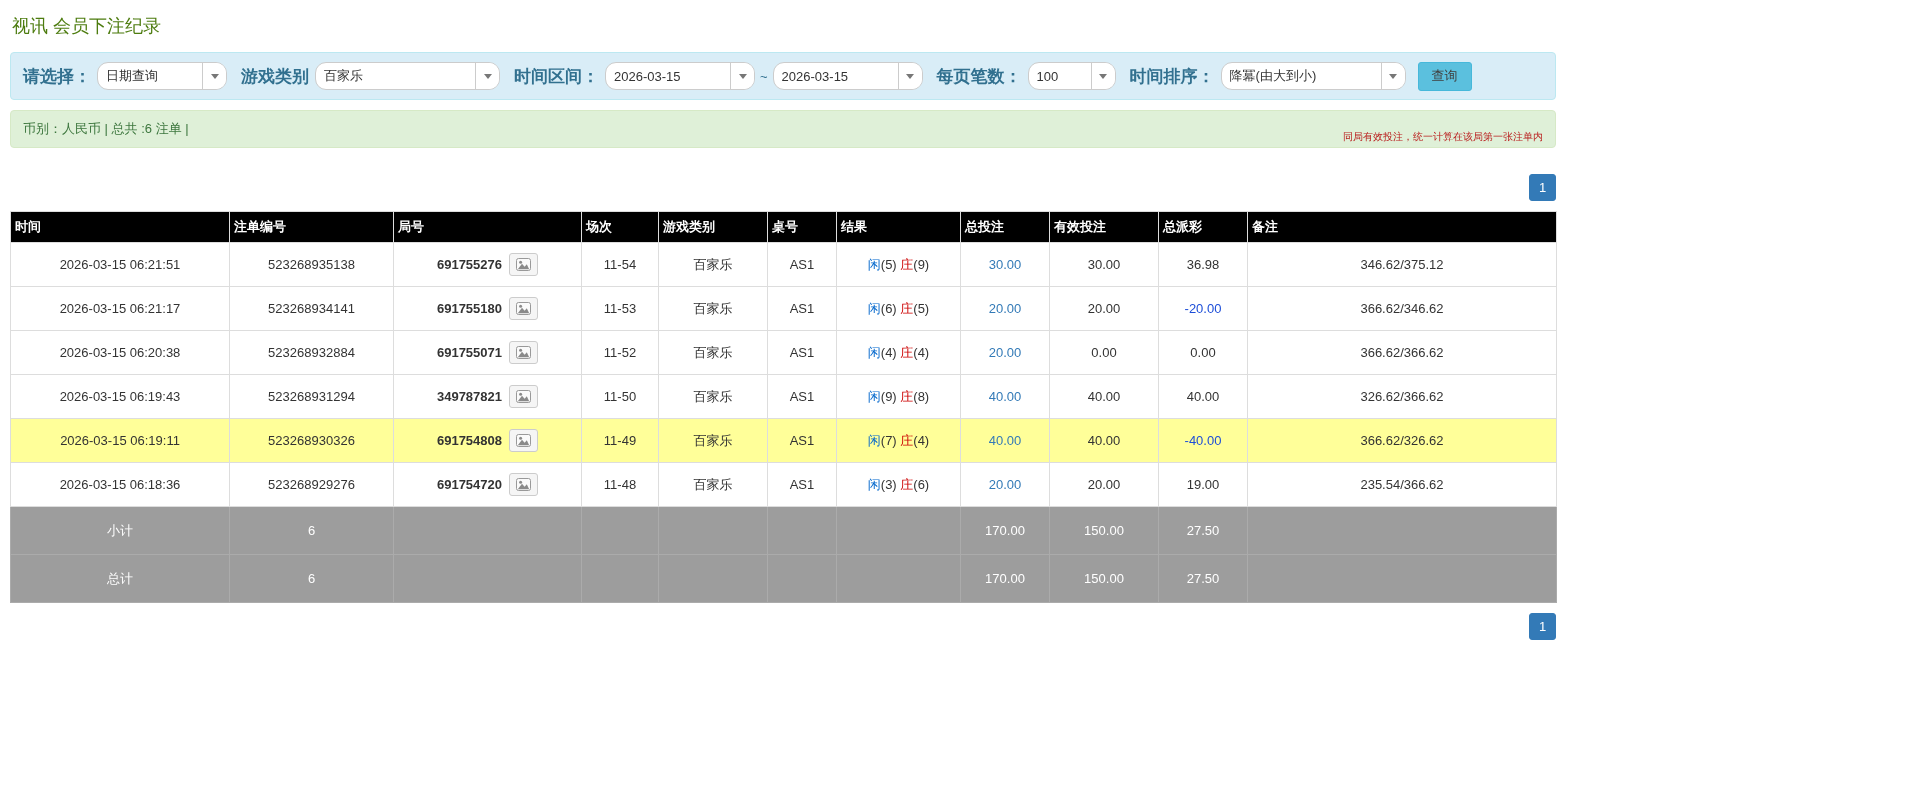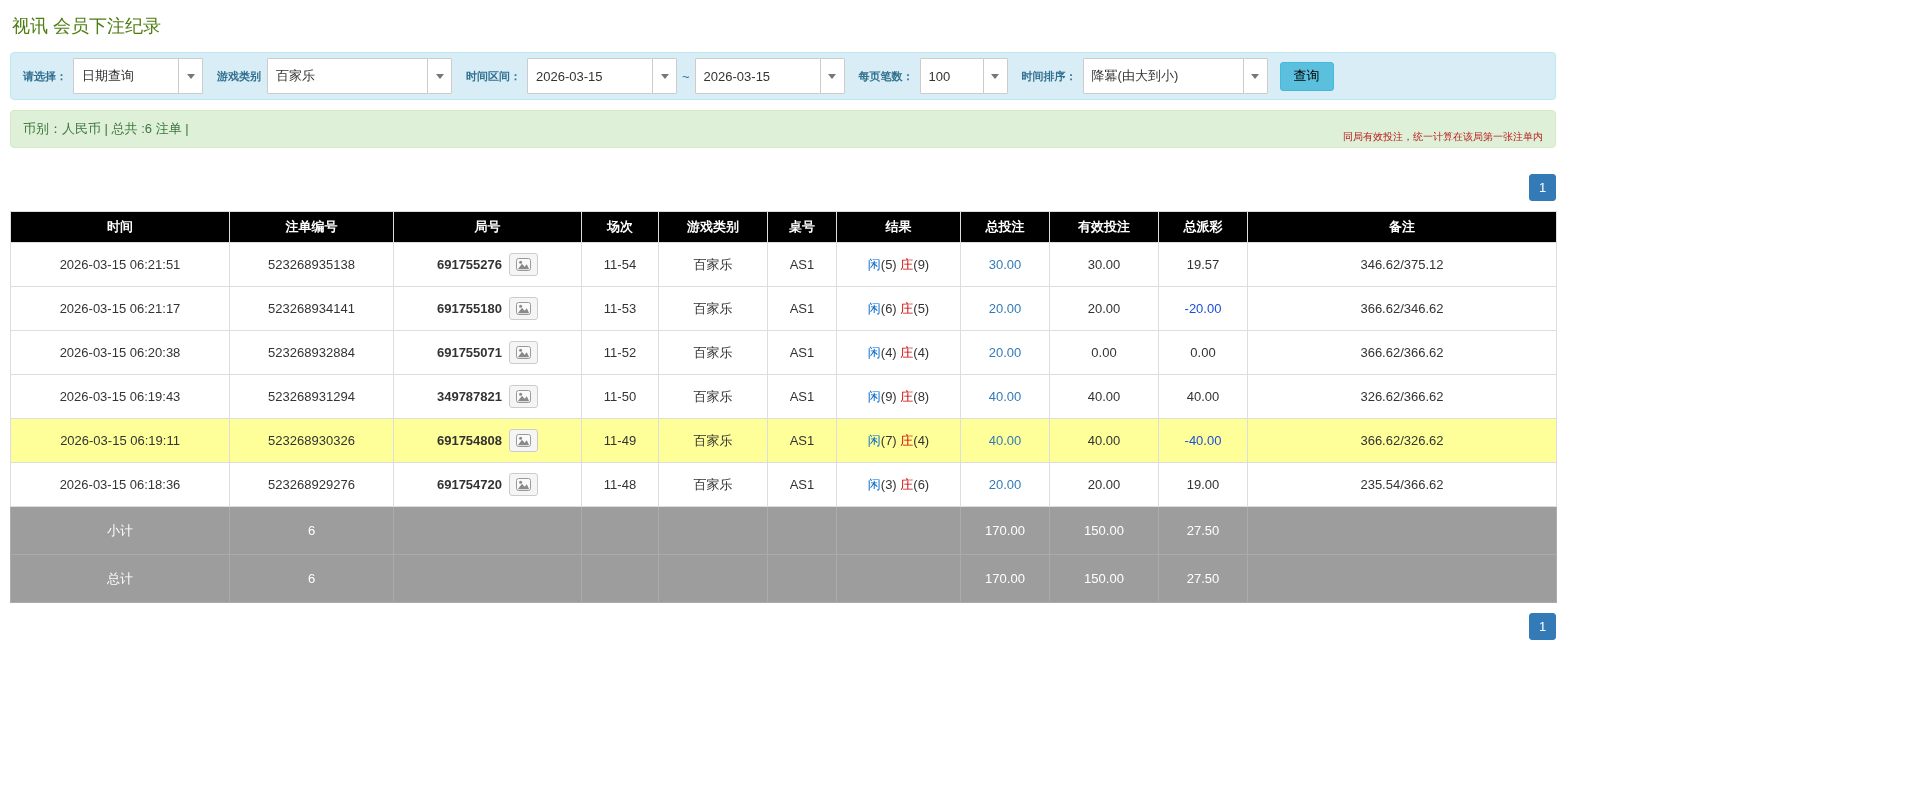--- a/index.html
+++ b/index.html
@@ -12,39 +12,39 @@
   .container { width: 1546px; margin: 0 0 0 10px; padding-top: 10px; }
 
   .page-title { font-size: 18px; font-weight: 400; color: #4d7c0f; padding: 4px 0 14px 2px; }
 
   
   .filter-bar {
     display: flex; align-items: center;
     background: #d9edf7; border: 1px solid #bce8f1; border-radius: 4px;
     padding: 9px 12px; height: 48px;
   }
-  .flabel { color: #31708f; font-weight: bold; font-size: 11px; margin: 0 6px 0 14px; white-space: nowrap; }
+  .flabel { color: #31708f; font-weight: bold; font-size: 17px; margin: 0 6px 0 14px; white-space: nowrap; }
   .flabel.first { margin-left: 0; }
   .tilde { color: #31708f; margin: 0 5px; }
   .combo {
     display: inline-flex; align-items: center; justify-content: space-between;
-    background: #fff; border: 1px solid #ccc; border-radius: 1px;
-    height: 36px; overflow: hidden; cursor: pointer;
+    background: #fff; border: 1px solid #ccc; border-radius: 11px;
+    height: 28px; overflow: hidden; cursor: pointer;
   }
   .combo-value { padding: 0 8px; font-size: 13px; color: #333; white-space: nowrap; flex: 1; text-align: left; }
   .combo-caret {
     width: 24px; height: 100%; border-left: 1px solid #ccc;
     display: flex; align-items: center; justify-content: center; background: #fff; flex: none;
   }
   .caret-shape { width: 0; height: 0; border-left: 4px solid transparent; border-right: 4px solid transparent; border-top: 5px solid #777; }
   .w130 { width: 130px; } .w185 { width: 185px; } .w150 { width: 150px; } .w88 { width: 88px; }
   .search-btn {
     margin-left: 12px; height: 29px; padding: 0 13px;
     background: #5bc0de; border: 1px solid #46b8da; border-radius: 3px;
-    color: #000000; font-size: 13px; cursor: pointer;
+    color: #404040; font-size: 13px; cursor: pointer;
     font-family: inherit;
   }
 
   
   .summary-bar {
     margin-top: 10px;
     display: flex; justify-content: space-between; align-items: center;
     background: #dff0d8; border: 1px solid #d6e9c6; border-radius: 4px;
     padding: 10px 12px; height: 38px;
   }
@@ -58,21 +58,21 @@
   .page-btn {
     min-width: 27px; height: 27px; padding: 0 6px;
     background: #337ab7; border: 1px solid #337ab7; border-radius: 3px;
     color: #fff; font-size: 13px; cursor: pointer; font-family: inherit;
   }
 
   
   table.records { width: 100%; border-collapse: collapse; table-layout: fixed; background: #fff; }
   table.records th {
     background: #000; color: #fff; font-weight: bold; font-size: 13px;
-    height: 31px; text-align: center; border: 1px solid #ddd; padding: 2px 16px; margin-left: 40px;
+    height: 31px; text-align: left; border: 1px solid #ddd; padding: 2px 4px; margin-left: 40px;
   }
   table.records td {
     border: 1px solid #ddd; text-align: center; height: 44px;
     padding: 4px 6px; font-size: 13px; color: #333; background: #fff;
     overflow: hidden; white-space: nowrap;
   }
   tr.hl td { background: #ffff99; }
   tr.sumrow td { background: #9d9d9d; color: #fff; border: 1px solid #ababab; height: 48px; }
   .p-blue { color: #0066cc; }
   .b-red { color: #cc0000; }
@@ -191,21 +191,21 @@
                     <circle cx="4.6" cy="4.2" r="1.5" fill="#8a8a8a"></circle>
                     <path d="M1.8 11.2 L6 5.8 L8.6 8.8 L10.8 6.2 L13.2 11.2 Z" fill="#8a8a8a"></path>
                   </svg></span></button>
             </span></td>
           <td>11-54</td>
           <td>百家乐</td>
           <td>AS1</td>
           <td><span class="p-blue">闲</span>(5) <span class="b-red">庄</span>(9)</td>
           <td><a class="bet-link">30.00</a></td>
           <td>30.00</td>
-          <td class="payout">19.57</td>
+          <td class="payout">36.98</td>
           <td>346.62/375.12</td>
         </tr>
         <tr class="">
           <td>2026-03-15 06:21:17</td>
           <td>523268934141</td>
           <td><span class="round-wrap">
               <span>691755180</span>
               <button class="vid-btn"><span><svg width="15" height="13" viewBox="0 0 15 13">
                     <rect x="0.5" y="0.5" width="14" height="12" rx="2" fill="#fafafa" stroke="#999"></rect>
                     <circle cx="4.6" cy="4.2" r="1.5" fill="#8a8a8a"></circle>

